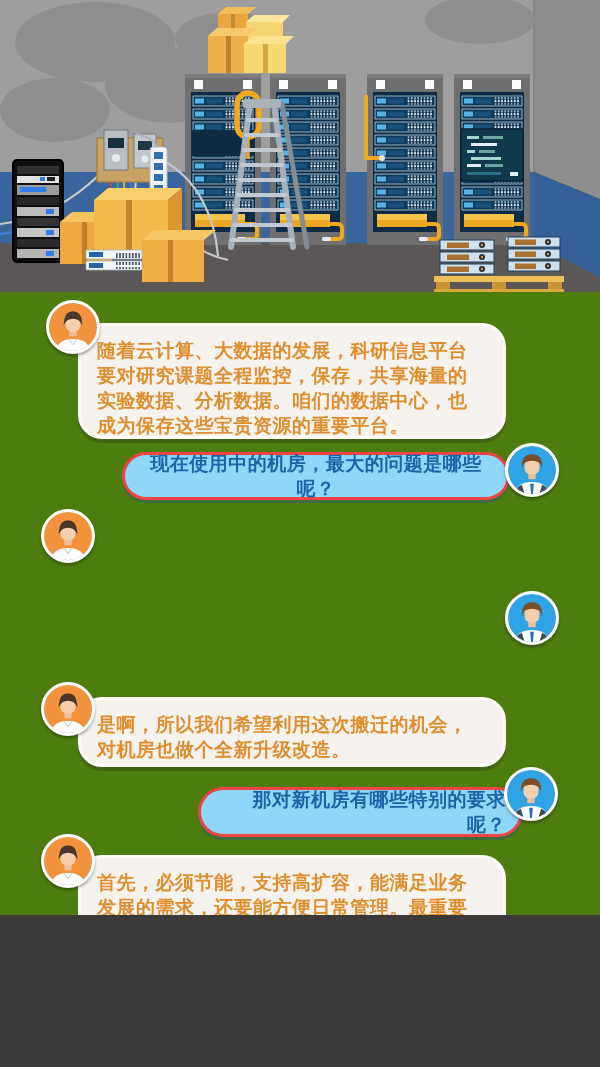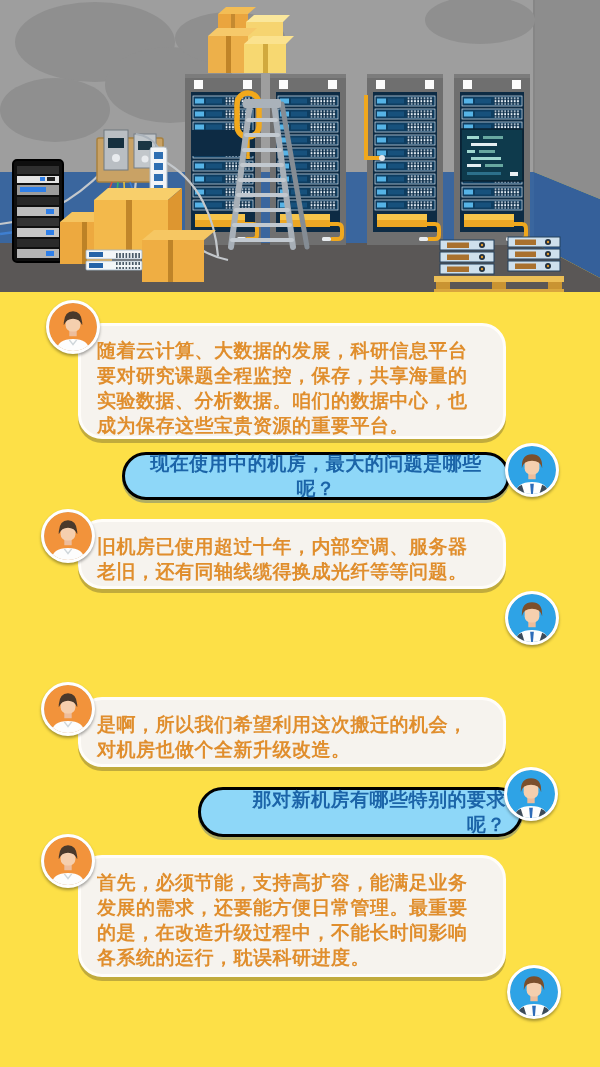--- a/index.html
+++ b/index.html
@@ -1,18 +1,18 @@
 <!DOCTYPE html>
 <html><head>
 <meta charset="utf-8">
 <style>
   html,body{margin:0;padding:0;background:#3c3a39;}
   .page{
-    position:relative;width:600px;height:1067px;margin:0 auto;
-    background:#fde047;overflow:hidden;
+    position:relative;width:600px;height:915px;margin:0 auto;
+    background:#4d7c0f;overflow:hidden;
     font-family:"Liberation Sans","DejaVu Sans",sans-serif;
   }
   .illustration{position:absolute;left:0;top:0;width:600px;height:292px;}
   
   .avatar{
     position:absolute;width:48px;height:48px;border-radius:50%;
     border:3px solid #ffffff;box-shadow:0 2px 3px rgba(0,0,0,.35);
     overflow:hidden;z-index:6;background:#ccc;
   }
   .avatar svg{display:block;width:48px;height:48px;}
@@ -20,21 +20,21 @@
     position:absolute;box-sizing:border-box;z-index:3;
     font-weight:700;font-size:19px;line-height:25px;letter-spacing:.5px;
     white-space:pre-line;
   }
   .bubble-left{
     background:#f6f3ee;border:3px solid #fffdf9;border-radius:24px;
     box-shadow:0 4px 0 rgba(40,36,32,.28);
     color:#e08e2d;padding:12px 12px 0 16px;
   }
   .bubble-right{
-    background:#8ed7f8;border:3px solid #000000;border-radius:40px;
+    background:#8ed7f8;border:3px solid #ef4444;border-radius:40px;
     box-shadow:0 3px 0 rgba(35,80,150,.35);
     color:#1b64a8;display:flex;align-items:center;justify-content:center;
     text-align:center;padding:0 14px;
   }
   .bubble-right.align-right{justify-content:flex-end;text-align:right;padding-right:38px;}
   
   .a1{left:46px;top:300px;} .b1{left:78px;top:323px;width:428px;height:116px;}
   .a2{left:505px;top:443px;} .b2{left:122px;top:452px;width:388px;height:48px;}
   .a3{left:41px;top:509px;} .b3{left:78px;top:519px;width:428px;height:70px;}
   .a4{left:505px;top:591px;} .b4{left:213px;top:605px;width:327px;height:72px;}
@@ -310,22 +310,20 @@
   <div class="avatar a3">
     <svg viewBox="0 0 52 52">
       <circle cx="26" cy="26" r="26" fill="#f2933b"></circle>
       <rect x="22" y="27" width="8" height="9" fill="#edbd9c"></rect>
       <path d="M8,52 q1,-13 18,-13 q17,0 18,13 z" fill="#fdfdfd"></path>
       <path d="M22,40 l4,5 l4,-5" fill="none" stroke="#cfd6da" stroke-width="1.5"></path>
       <rect x="18" y="12" width="16" height="19" rx="7" fill="#f5cfae"></rect>
       <path d="M16,21 q1,-12 10,-12 q9,0 10,12 l0,3 q-3,-7 -10,-7 q-7,0 -10,7 z" fill="#4a392b"></path>
     </svg>
   </div>
-  <div class="bubble bubble-left b3">旧机房已使用超过十年，内部空调、服务器
-老旧，还有同轴线缆得换成光纤等等问题。</div>
 
   <div class="avatar a4">
     <svg viewBox="0 0 52 52">
       <circle cx="26" cy="26" r="26" fill="#2ea3e6"></circle>
       <rect x="22" y="27" width="8" height="9" fill="#edbd9c"></rect>
       <path d="M8,52 q1,-13 18,-13 q17,0 18,13 z" fill="#fdfdfd"></path>
       <path d="M8,52 q0,-7 7,-10 l3,10 z" fill="#3c4a58"></path>
       <path d="M44,52 q0,-7 -7,-10 l-3,10 z" fill="#3c4a58"></path>
       <polygon points="24,41 28,41 27,52 25,52" fill="#2e6cb8"></polygon>
       <rect x="18" y="12" width="16" height="19" rx="7" fill="#f5cfae"></rect>

